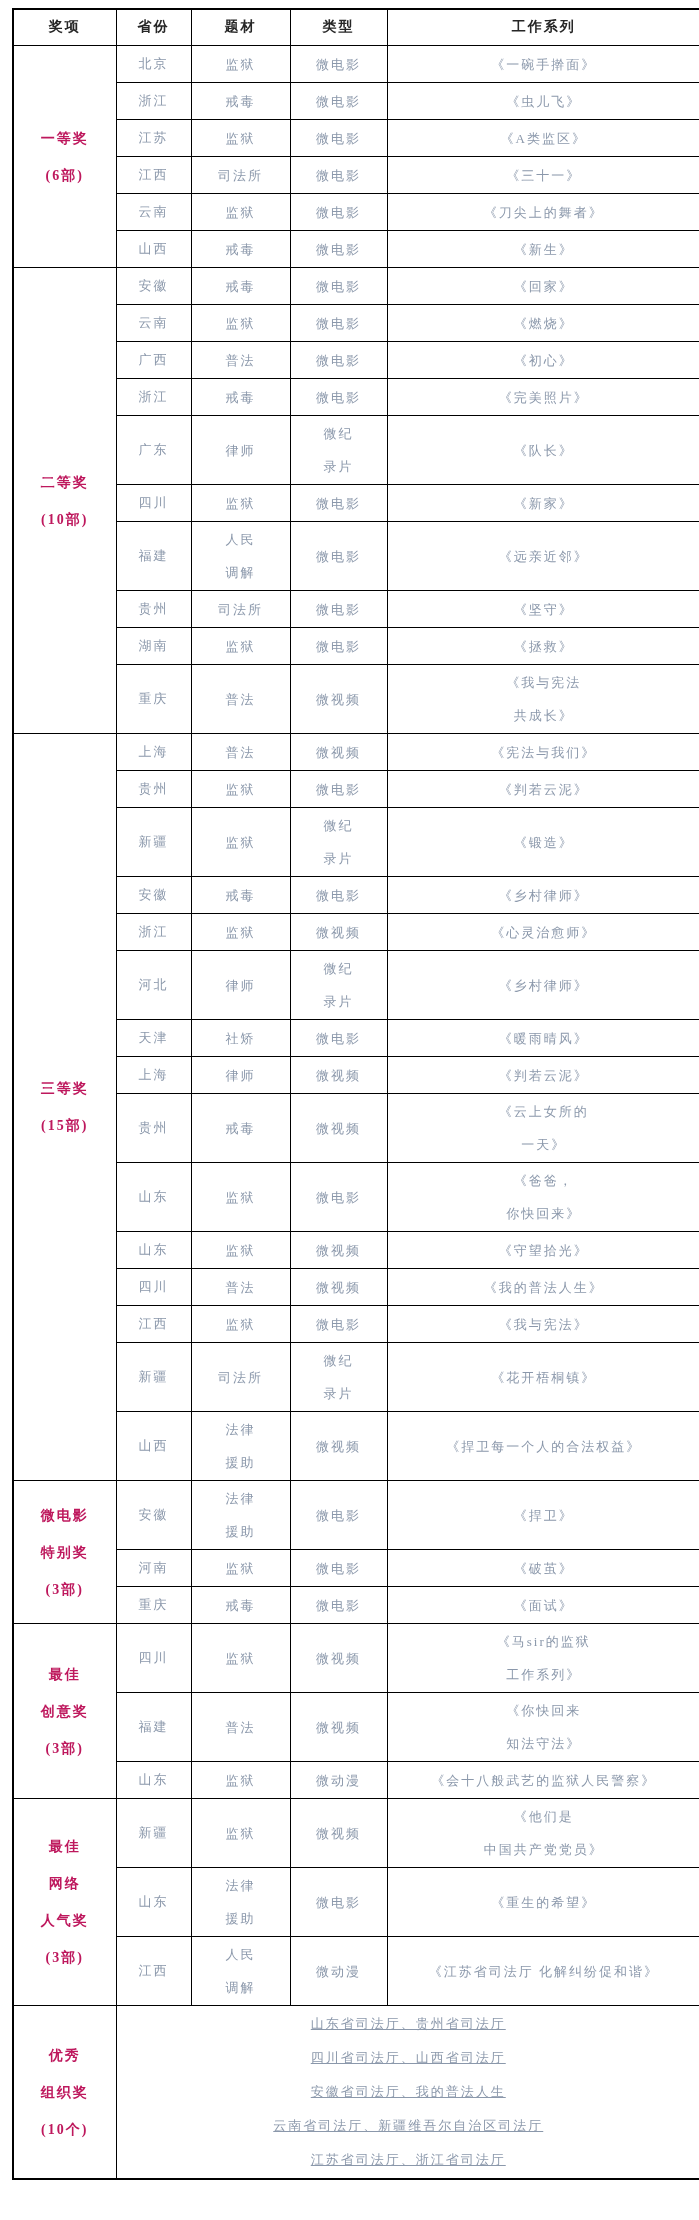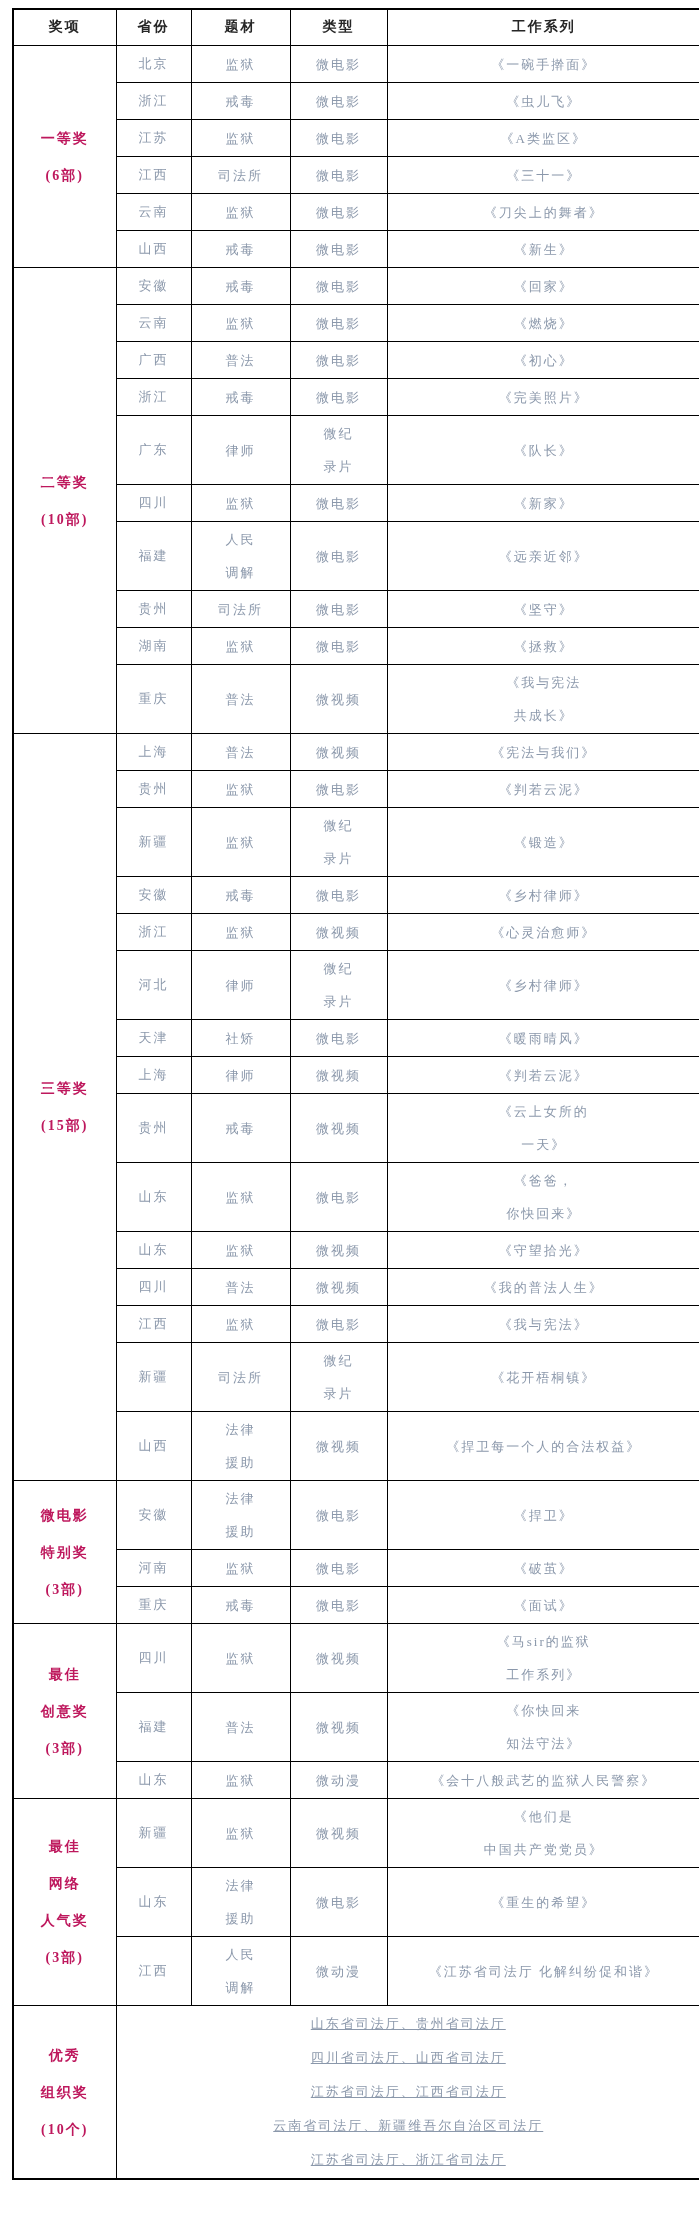--- a/index.html
+++ b/index.html
@@ -607,20 +607,20 @@
         </tr>
         <tr>
           <td class="award-cell">
             <span class="line">优秀</span>
             <span class="line">组织奖</span>
             <span class="line">(10个)</span>
           </td>
           <td class="org-cell" colspan="4">
             <span class="line">山东省司法厅、贵州省司法厅</span>
             <span class="line">四川省司法厅、山西省司法厅</span>
-            <span class="line">江苏省司法厅、江西省司法厅</span>
+            <span class="line">安徽省司法厅、我的普法人生</span>
             <span class="line">云南省司法厅、新疆维吾尔自治区司法厅</span>
             <span class="line">江苏省司法厅、浙江省司法厅</span>
           </td>
         </tr>
       </tbody>
   </table>
 </div>
 
 </body></html>

